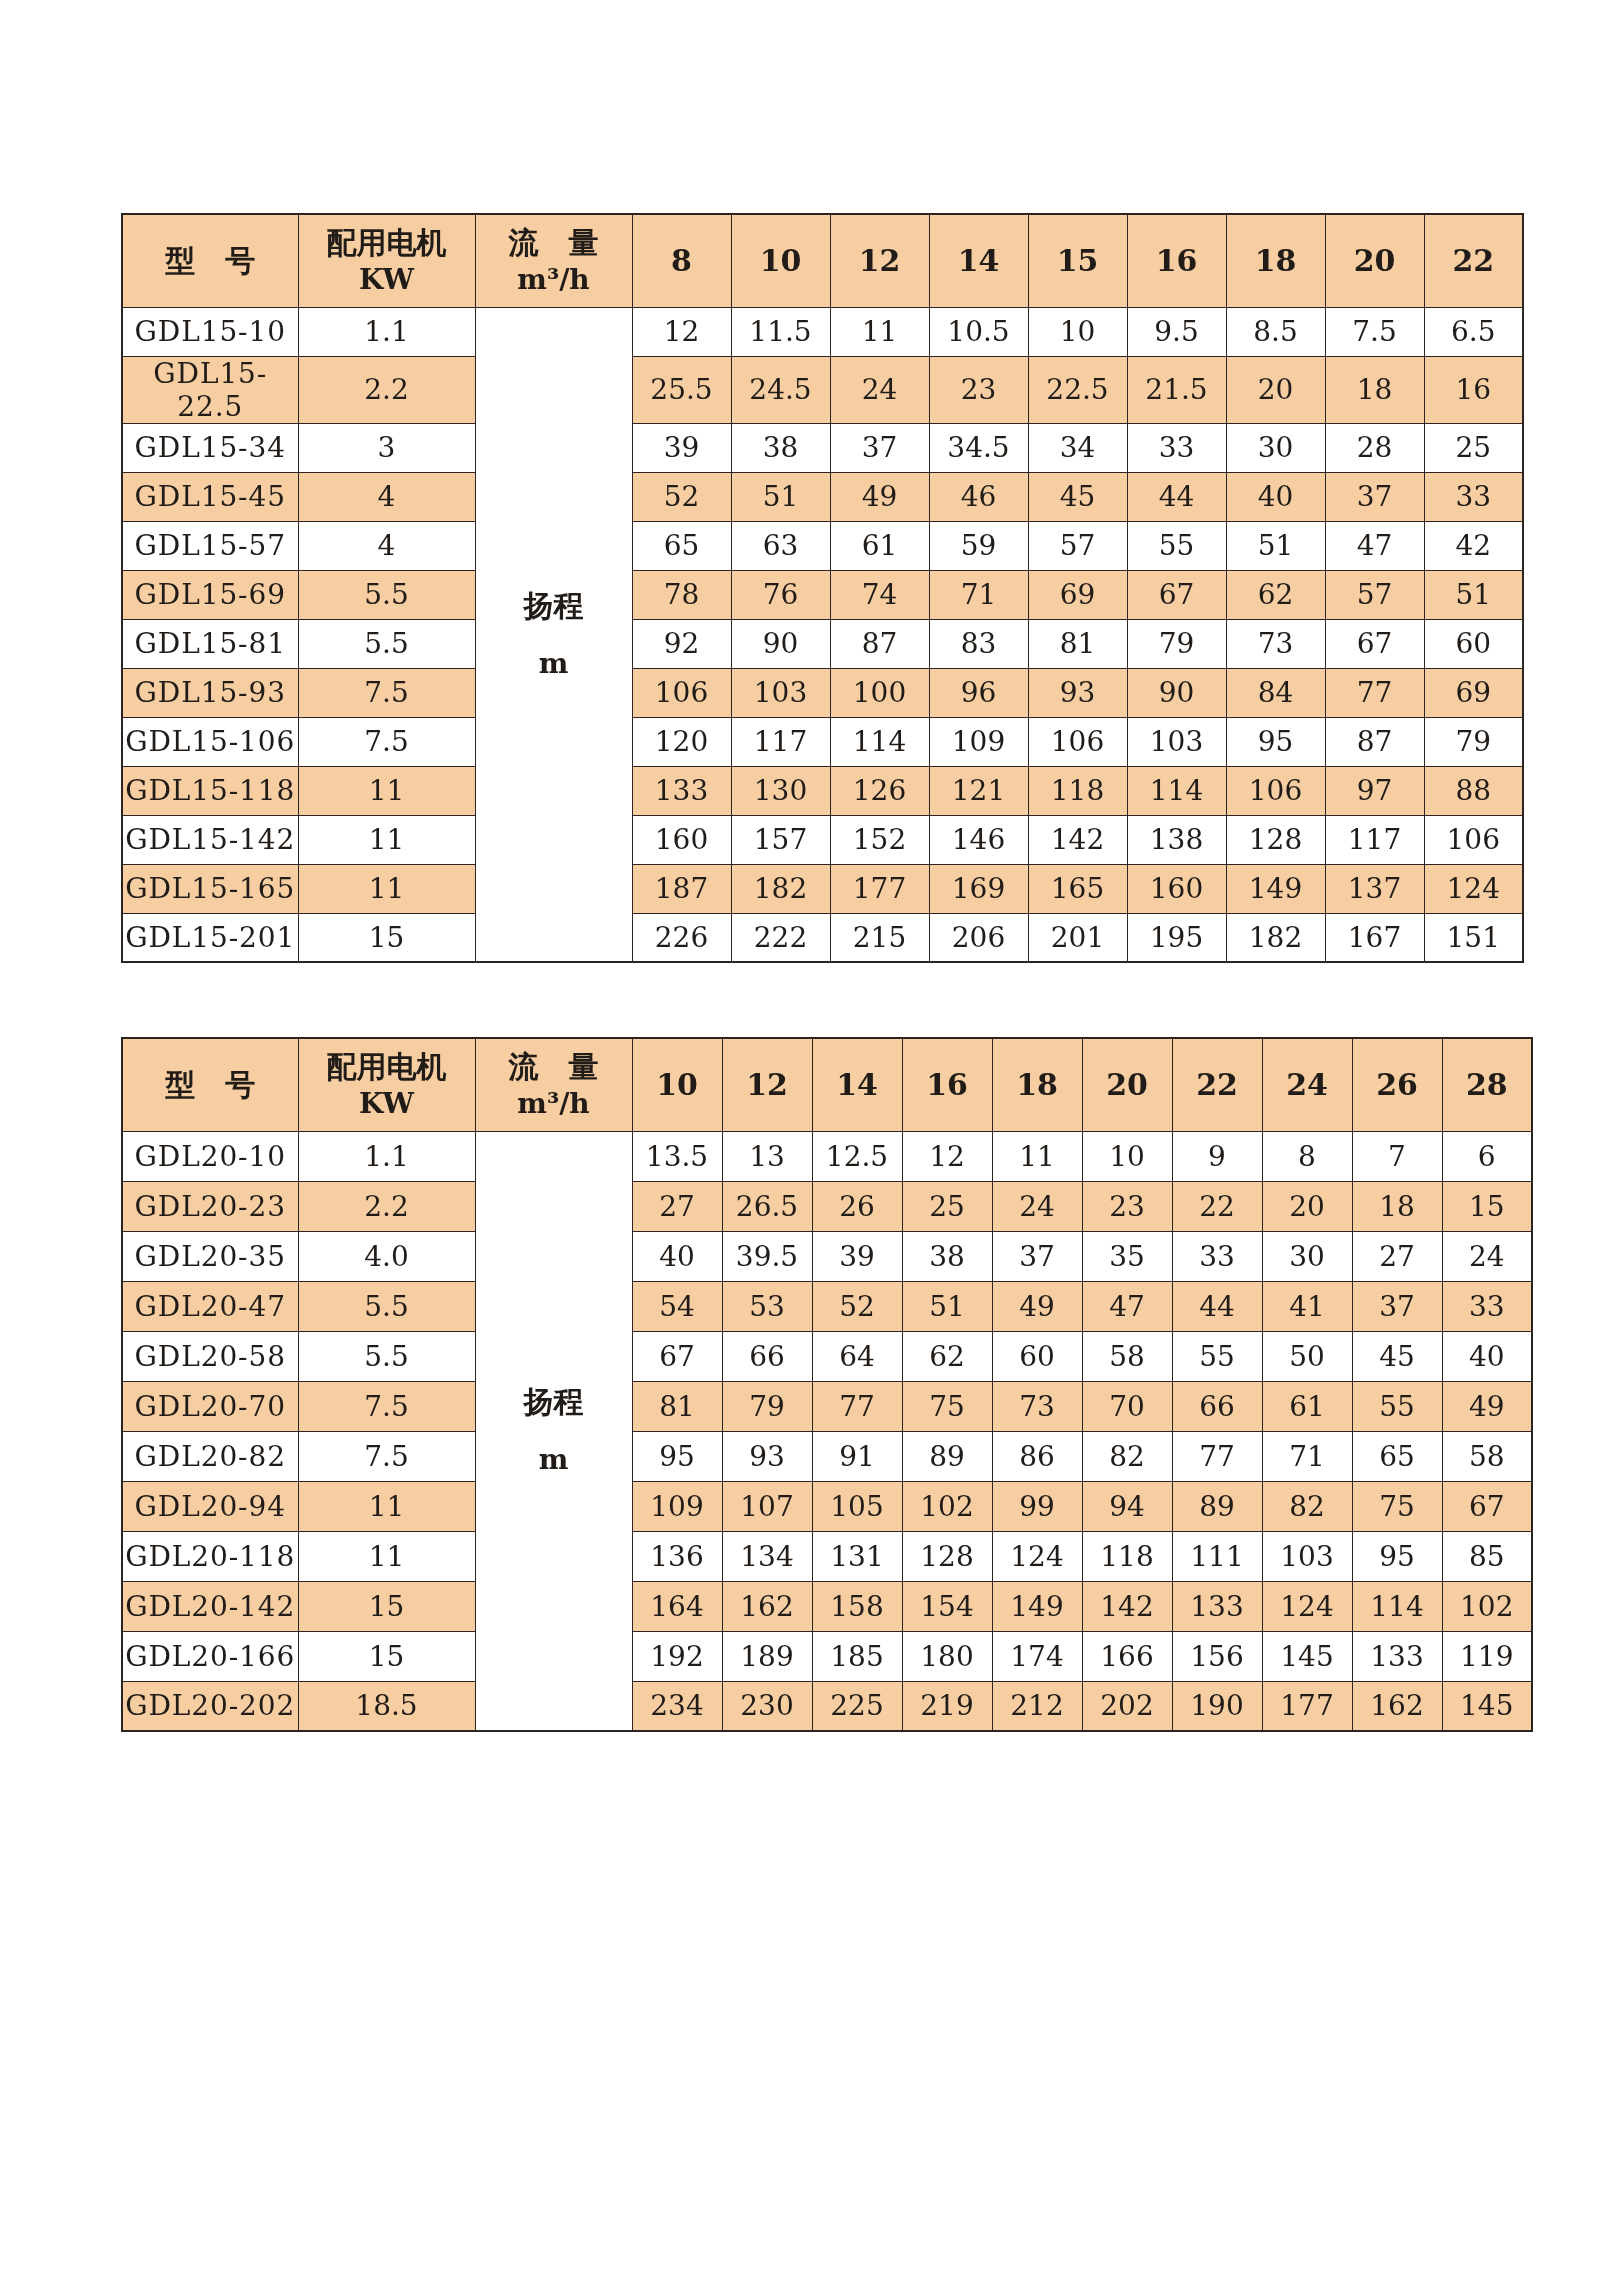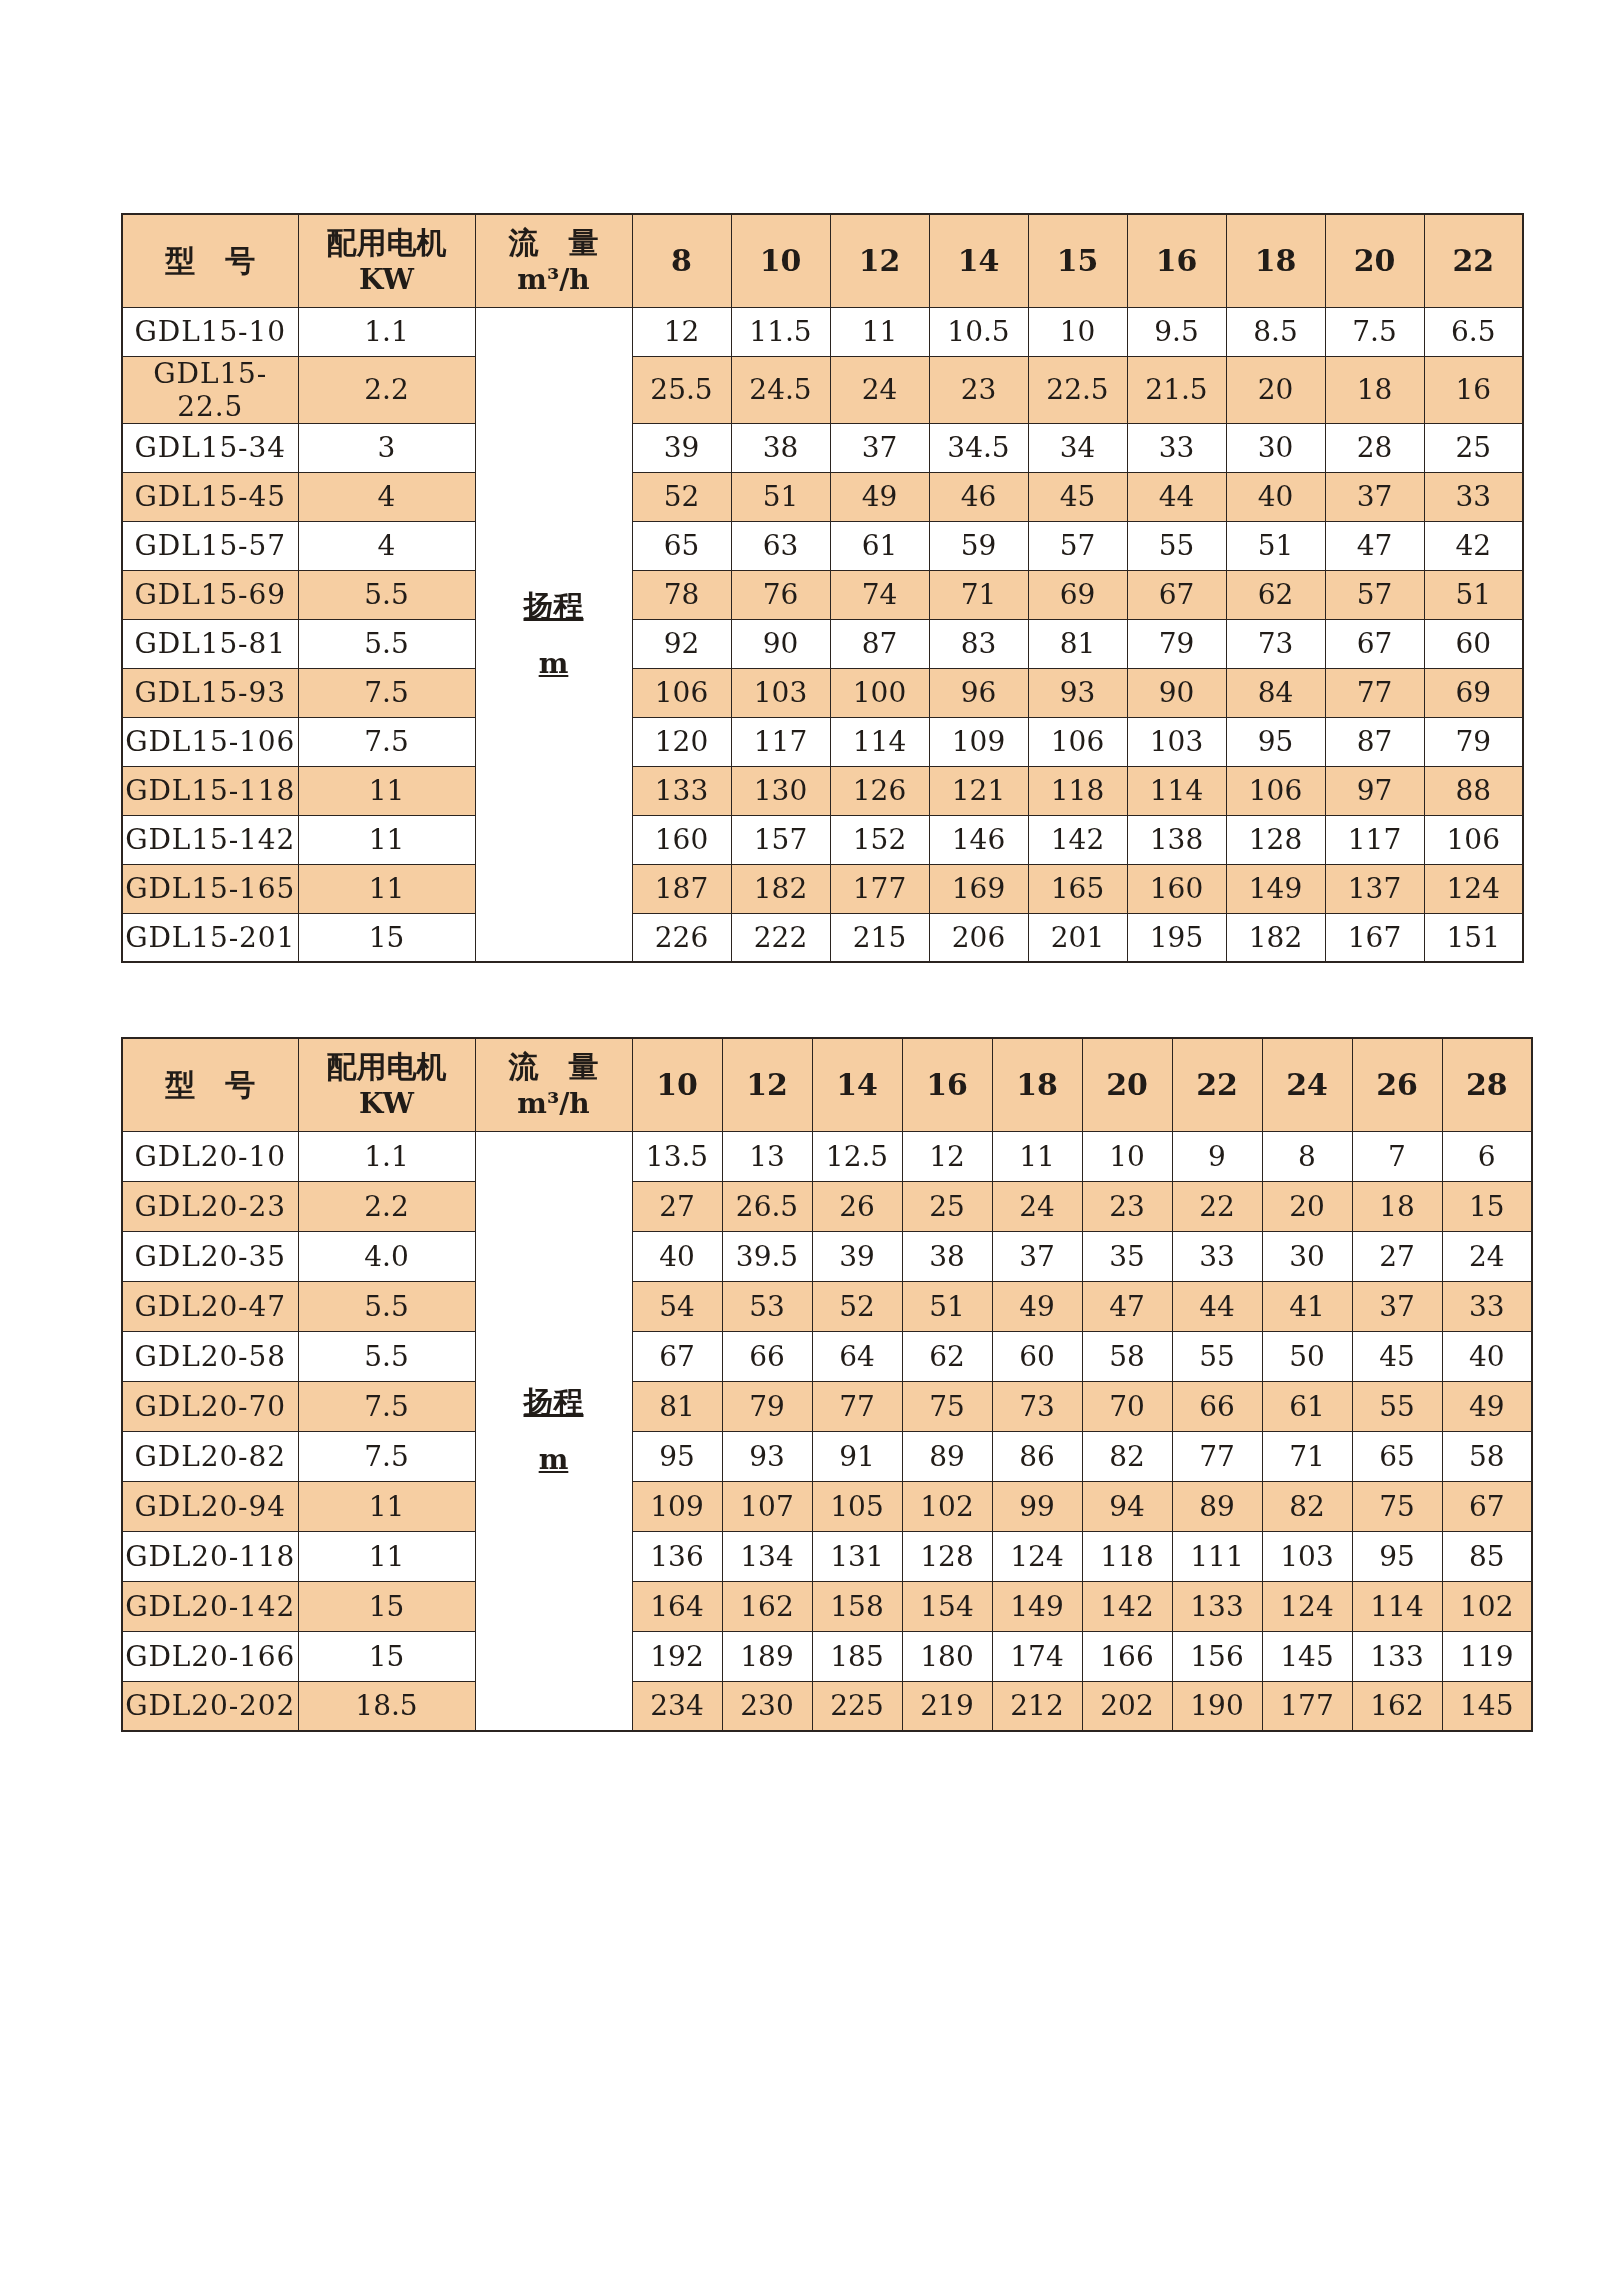--- a/index.html
+++ b/index.html
@@ -33,21 +33,21 @@
   thead th{
     background:var(--fill);
     font-weight:bold;
   }
   .th-cjk{font-size:30px;line-height:1.3;}
   .th-sub{font-size:28px;line-height:1.3;font-weight:bold;}
   .th-num{font-size:30px;}
   tbody td{font-size:28px;background:#FFFFFF;}
   tbody tr.stripe td{background:var(--fill);}
   td.cell-model{text-align:left;padding-left:19.7px;letter-spacing:0.9px;}
-  td.cell-head{background:#FFFFFF !important;vertical-align:middle;text-decoration:underline;}
+  td.cell-head{background:#FFFFFF !important;vertical-align:middle;}
   td.cell-head .l1{font-size:30px;font-weight:bold;line-height:1.2;}
   td.cell-head .l2{font-size:28px;font-weight:bold;line-height:1.2;margin-top:23px;}
 </style>
 </head>
 <body>
 
 <div class="page">
   <table id="t0" class="pump-table" style="top:213px">
       <colgroup>
         <col style="width: 176px;">

